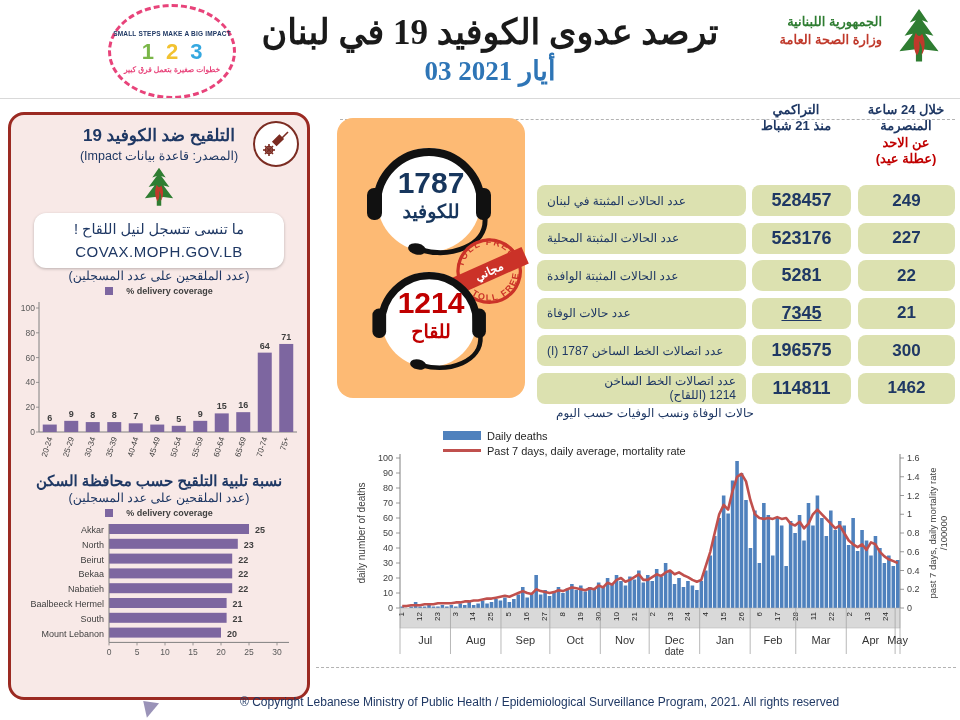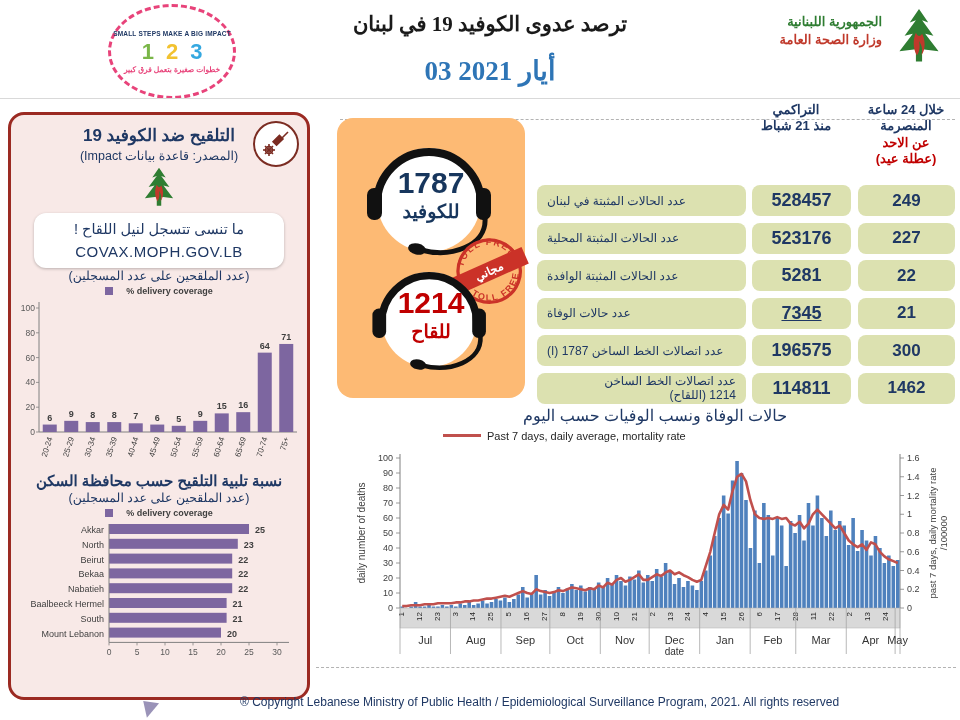--- a/index.html
+++ b/index.html
@@ -1,21 +1,21 @@
 <!DOCTYPE html>
 <html lang="ar"><head>
 <meta charset="utf-8">
 <style>
   * { margin:0; padding:0; box-sizing:border-box; }
   body { background:#888; font-family:"Liberation Sans", sans-serif; }
   .canvas { position:relative; width:960px; height:720px; background:#ffffff; overflow:hidden; margin:0 auto; }
 
   
   .hdr-title { position:absolute; left:255px; top:12px; width:470px; text-align:center;
-    font-family:"Liberation Serif", serif; font-weight:bold; font-size:21px; color:#1a1a1a; }
+    font-family:"Liberation Serif", serif; font-weight:bold; font-size:35px; color:#1a1a1a; }
   .hdr-date  { position:absolute; left:255px; top:55px; width:470px; text-align:center;
     font-family:"Liberation Serif", serif; font-weight:bold; font-size:27px; color:#2e75b6; }
   .moph-logo { position:absolute; right:10px; top:8px; display:flex; align-items:flex-start; gap:6px; }
   .moph-text { text-align:right; margin-top:6px; }
   .moph-text .l1 { color:#2f7d32; font-weight:bold; font-size:13px; }
   .moph-text .l2 { color:#c0392b; font-weight:bold; font-size:13px; margin-top:3px; }
   .impact-logo { position:absolute; left:108px; top:4px; width:128px; height:95px; border-radius:50%;
     border:3px dashed #e8437a; background:#fff; display:flex; flex-direction:column; align-items:center;
     justify-content:center; padding:4px 6px; }
   .impact-top { font-size:6.5px; font-weight:bold; color:#1f3864; letter-spacing:.2px; white-space:nowrap; }
@@ -64,21 +64,21 @@
   .col-hdr-24 .r { font-weight:bold; font-size:13px; color:#c00000; line-height:1.25; }
   .stat-cell { position:absolute; background:#dce1b0; border-radius:8px; height:31px;
     display:flex; align-items:center; justify-content:center; }
   .stat-label { width:209px; left:537px; justify-content:flex-end; padding:0 10px;
     font-size:12px; color:#1f3864; direction:rtl; text-align:right; }
   .stat-cum { width:99px; left:752px; font-size:18px; font-weight:bold; color:#1f3864; }
   .stat-24 { width:97px; left:858px; font-size:17px; font-weight:bold; color:#1f3864; }
 
   
   .deaths-title { position:absolute; left:360px; top:406px; width:590px; text-align:center;
-    font-size:16px; color:#1f3864; }
+    font-size:12px; color:#1f3864; }
   .deaths-legend { position:absolute; left:443px; top:428px; font-size:11px; color:#262626; }
   .deaths-legend .row { display:flex; align-items:center; gap:6px; height:15px; }
   .dl-bar { width:38px; height:9px; background:#4f81bd; }
   .dl-line { width:38px; height:3px; background:#c0504d; }
   #deaths-chart { position:absolute; left:352px; top:452px; }
 
   .footer { position:absolute; left:240px; top:695px; width:720px; text-align:left;
     font-size:12px; color:#1f3864; }
 </style>
 </head>
@@ -299,35 +299,39 @@
     <div class="b" dir="rtl">منذ 21 شباط</div>
   </div>
   <div id="stats-rows">
       <div class="stat-cell stat-label" style="top: 185px;">عدد الحالات المثبتة في لبنان</div>
       <div class="stat-cell stat-cum" style="top: 185px;">528457</div>
       <div class="stat-cell stat-24" style="top: 185px;">249</div>
       <div class="stat-cell stat-label" style="top: 222.5px;">عدد الحالات المثبتة المحلية</div>
       <div class="stat-cell stat-cum" style="top: 222.5px;">523176</div>
       <div class="stat-cell stat-24" style="top: 222.5px;">227</div>
       <div class="stat-cell stat-label" style="top: 260px;">عدد الحالات المثبتة الوافدة</div>
-      <div class="stat-cell stat-cum" style="top: 260px;">5281</div>
+      <div class="stat-cell stat-cum" style="top: 260px; border-radius: 11px;">5281</div>
       <div class="stat-cell stat-24" style="top: 260px;">22</div>
       <div class="stat-cell stat-label" style="top: 297.5px;">عدد حالات الوفاة</div>
       <div class="stat-cell stat-cum" style="top: 297.5px; text-decoration: underline;">7345</div>
       <div class="stat-cell stat-24" style="top: 297.5px;">21</div>
       <div class="stat-cell stat-label" style="top: 335px;">عدد اتصالات الخط الساخن 1787 (ا)</div>
       <div class="stat-cell stat-cum" style="top: 335px;">196575</div>
       <div class="stat-cell stat-24" style="top: 335px;">300</div>
       <div class="stat-cell stat-label" style="top: 372.5px; padding-left: 48px;">عدد اتصالات الخط الساخن 1214 (اللقاح)</div>
       <div class="stat-cell stat-cum" style="top: 372.5px;">114811</div>
       <div class="stat-cell stat-24" style="top: 372.5px;">1462</div>
     </div>
 
   <div class="deaths-title" dir="rtl">حالات الوفاة ونسب الوفيات حسب اليوم</div>
   <div class="deaths-legend">
+    <div class="row">
+      <span class="dl-bar"></span>
+      <span>Daily deaths</span>
+    </div>
     <div class="row">
       <span class="dl-line"></span>
       <span>Past 7 days, daily average, mortality rate</span>
     </div>
   </div>
   <svg id="deaths-chart" width="604" height="222">
       <line x1="44" y1="156" x2="48" y2="156" stroke="#808080" stroke-width="0.8"></line>
       <text x="41" y="159" text-anchor="end" font-size="9" fill="#404040">0</text>
       <line x1="44" y1="141" x2="48" y2="141" stroke="#808080" stroke-width="0.8"></line>
       <text x="41" y="144" text-anchor="end" font-size="9" fill="#404040">10</text>

